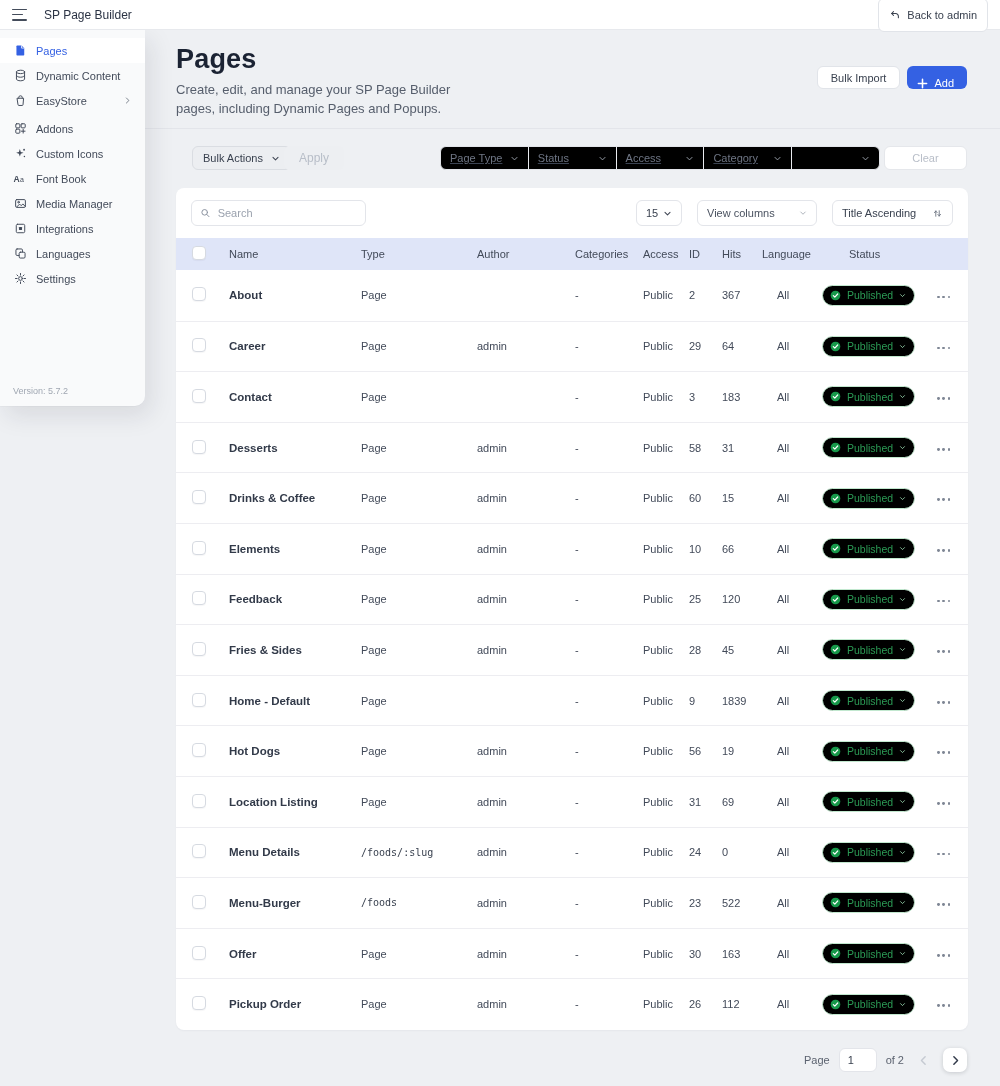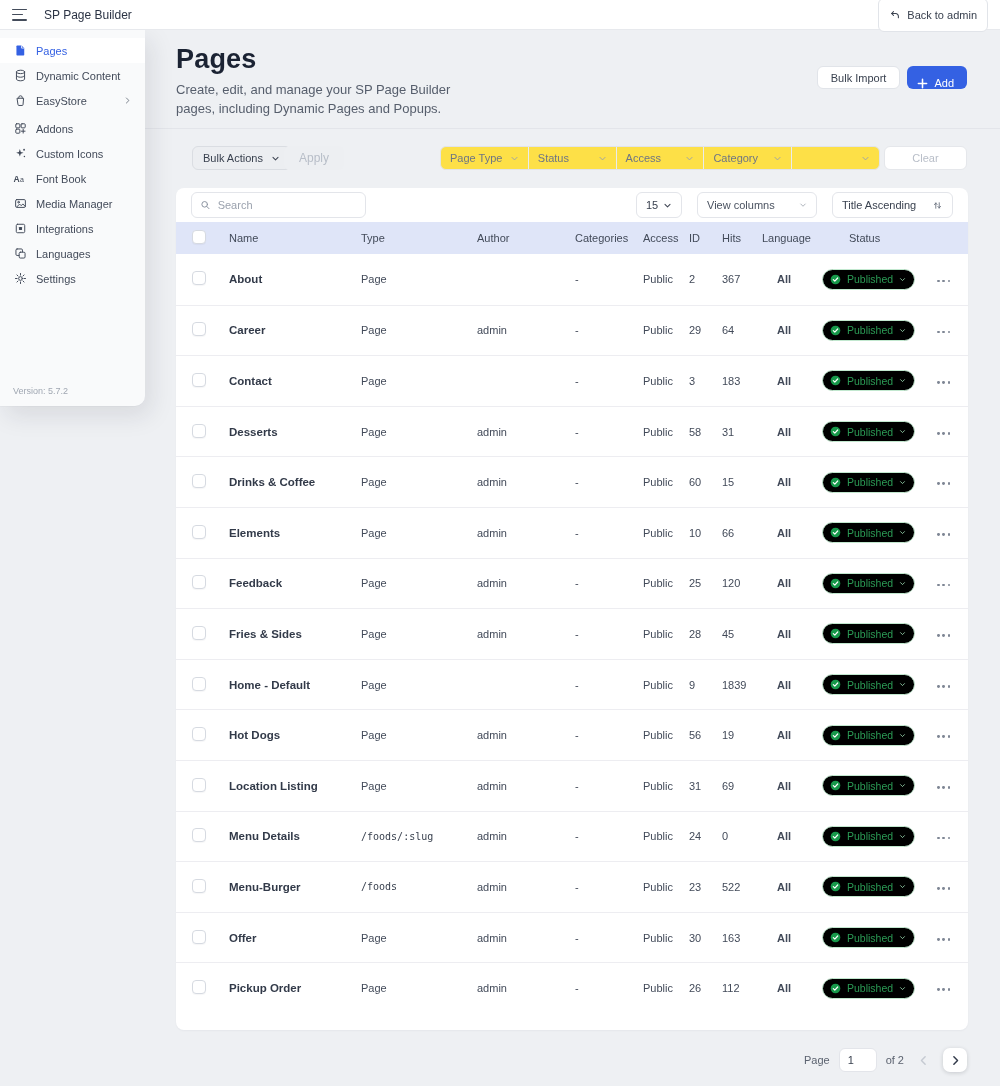--- a/index.html
+++ b/index.html
@@ -30,43 +30,43 @@
   .page-desc { position:absolute; left:176px; top:81px; width:310px; font-size:13px; line-height:1.45; color:#565e6c; }
   .hdr-actions { position:absolute; top:66px; right:33px; display:flex; gap:7px; }
   .btn-bulk-import { background:#fff; border:1px solid #e1e4e9; border-radius:6px; height:23px; padding:0 13px; font-size:11px; color:#39414f; cursor:pointer; }
   .btn-add { background:#3461e3; border:none; border-radius:6px; height:23px; padding:0 13px 0 10px; font-size:11px; font-weight:500; color:#fff; cursor:pointer; display:flex; align-items:flex-end; gap:6px; }
   .hdr-divider { position:absolute; top:128px; left:145px; right:0; height:1px; background:#e3e5ea; }
 
   
   .filterbar { position:absolute; top:146px; left:176px; right:33px; height:24px;margin-left:16px; }
   .btn-bulk-actions { position:absolute; left:0; top:0; height:24px; display:flex; align-items:center; gap:8px; background:#eceef1; border:1px solid #dadde2; border-radius:6px; padding:0 10px; font-size:11px; color:#39414f; cursor:pointer; }
   .btn-apply { position:absolute; left:92px; top:0; height:24px; background:#edeff2; border:none; border-radius:6px; padding:0 15px; font-size:12px; color:#b8bec8; cursor:pointer; }
-  .select-group { position:absolute; right:87px; top:0; width:440px; height:24px; display:flex; background:#fde047; border:1px solid #e2e4e9; border-radius:6px; overflow:hidden; }
+  .select-group { position:absolute; right:87px; top:0; width:440px; height:24px; display:flex; background:#000000; border:1px solid #e2e4e9; border-radius:6px; overflow:hidden;text-decoration:underline; }
   .sel { flex:1 1 0; display:flex; align-items:center; justify-content:space-between; padding:0 9px; font-size:11px; color:#6e7584; border-right:1px solid #e9ebef; cursor:pointer; min-width:0; }
   .sel:last-child { border-right:none; }
   .btn-clear { position:absolute; right:0; top:0; width:83px; height:24px; background:#fff; border:1px solid #e5e7eb; border-radius:6px; font-size:11px; color:#b8bec8; cursor:pointer; }
 
   
   .panel { position:absolute; left:176px; top:188px; width:792px; height:842px; background:#fff; border-radius:8px; box-shadow:0 1px 2px rgba(20,26,40,.04); }
-  .panel-controls { height:34px; display:flex; align-items:center; padding:0 15px; }
+  .panel-controls { height:50px; display:flex; align-items:center; padding:0 15px; }
   .search-box { width:175px; height:26px; border:1px solid #e3e5ea; border-radius:6px; display:flex; align-items:center; padding:0 8px; gap:7px; background:#fff; }
   .search-box input { border:none; outline:none; font-size:11px; color:#3b4352; width:100%; font-family:"Liberation Sans",sans-serif; background:transparent; }
   .search-box input::placeholder { color:#9ba2ae; }
   .ctrl-right { margin-left:auto; display:flex; align-items:center; gap:15px; }
   .mini-select { height:26px; border:1px solid #e3e5ea; border-radius:6px; background:#fff; display:flex; align-items:center; justify-content:space-between; padding:0 9px; font-size:11px; color:#39414f; cursor:pointer; }
   .mini-select.pp { width:46px; }
   .mini-select.vc { width:120px; color:#4a5260; }
   .mini-select.sort { width:121px; }
 
   .trow { display:grid; grid-template-columns:53px 132px 116px 98px 68px 46px 33px 40px 60px 113px 1fr; align-items:center; }
   .thead { height:32px; background:#dfe5f8; font-size:11px; color:#3a4252; font-weight:500; }
   .cell { font-size:11px; color:#424a59; padding-right:4px; white-space:nowrap; overflow:hidden; }
   .c-check { padding-left:16px; }
   .c-status.hcell { padding-left:27px; }
-  .c-lang { padding-left:15px;font-weight:bold; }
+  .c-lang { padding-left:15px; }
   .body-row { height:50.6px; border-top:1px solid #ededf1; }
   .body-row:first-child { border-top:none; }
   .c-name { font-size:11.5px; color:#323a49;font-weight:bold; }
   .cell.mono { font-family:"DejaVu Sans Mono", monospace; font-size:10px; color:#39414f; }
   .checkbox { width:14px; height:14px; border:1px solid #d6dae1; border-radius:4px; background:#fff; display:inline-block; box-shadow:0 1px 1px rgba(20,26,40,.04); cursor:pointer; }
 
   .badge { display:inline-flex; align-items:center; gap:6px; height:21px; padding:0 8px 0 7px; background:#000000; border:1px solid #c2e8cf; border-radius:12px; font-size:10.5px; font-weight:500; color:#2b9b55; cursor:pointer; }
   .dots { display:inline-flex; gap:2.5px; align-items:center; cursor:pointer; padding:4px 2px; }
   .dots i { width:2.8px; height:2.8px; border-radius:50%; background:#7e8694; display:block; }
 

